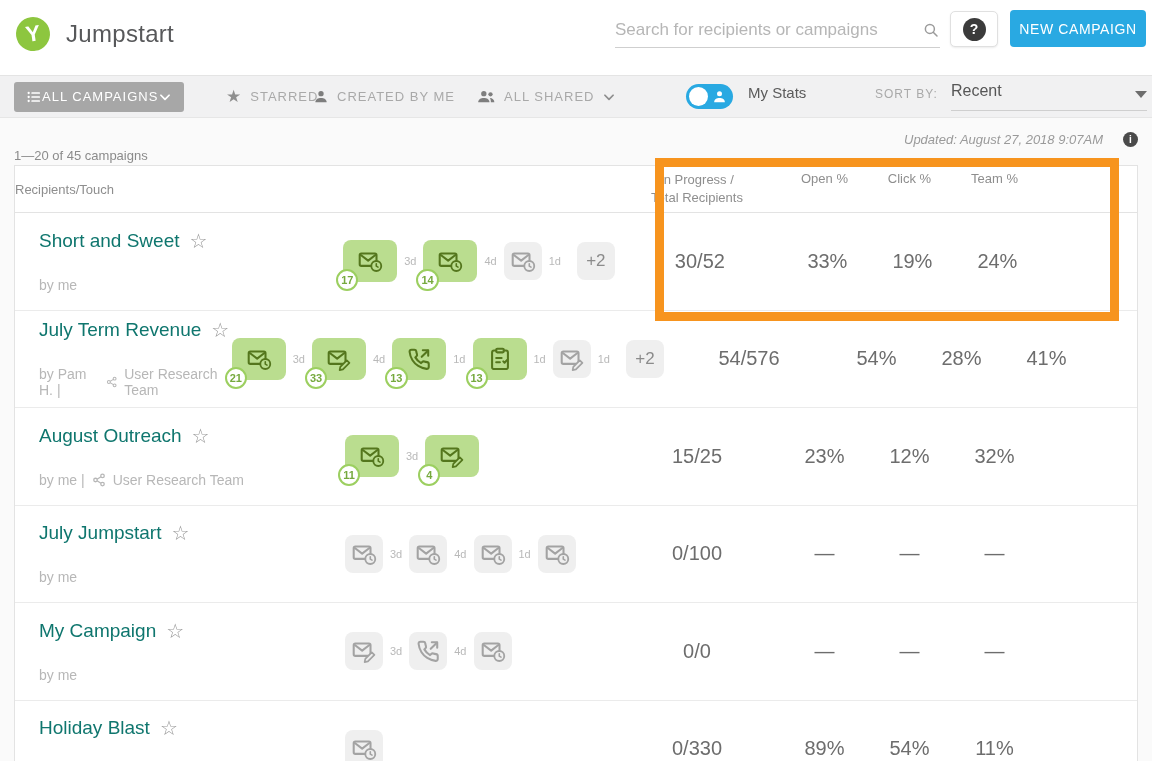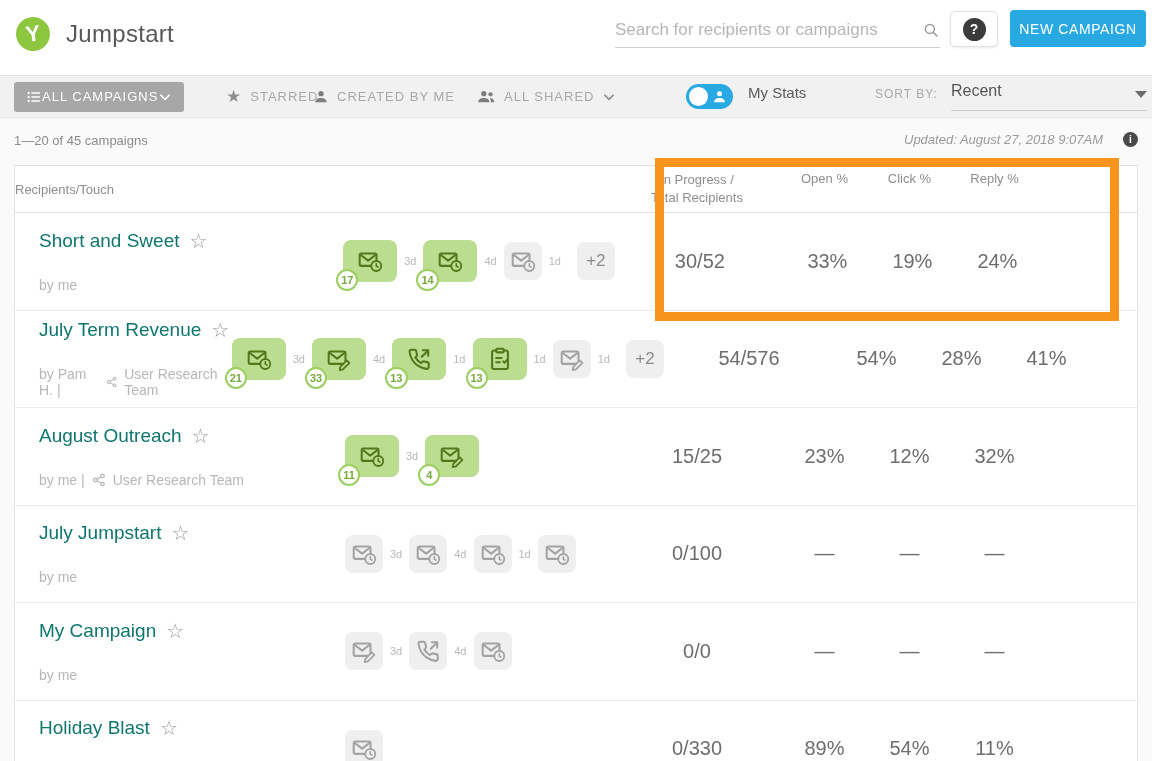--- a/index.html
+++ b/index.html
@@ -48,21 +48,21 @@
   .sort-wrap { position:absolute; left:875px; display:flex; align-items:flex-start; }
   .sort-label { color:#a9a9a9; font-size:12px; letter-spacing:1px; margin-top:5px; }
   .sort-select { width:196px; margin-left:13px; border-bottom:1px solid #cfcfcf; padding-bottom:10px;
     display:flex; justify-content:space-between; align-items:center; cursor:pointer; }
   .sort-value { color:#565656; font-size:16px; }
   .caret-down { width:0; height:0; border-left:6px solid transparent; border-right:6px solid transparent;
     border-top:7px solid #6d6d6d; margin-top:6px; }
 
   
   .metarow { position:relative; height:47px; background:#fafafa; }
-  .count-text { position:absolute; left:14px; top:15px; font-size:13px; color:#8b8b8b; }
+  .count-text { position:absolute; left:14px; top:30px; font-size:13px; color:#8b8b8b; }
   .updated-wrap { position:absolute; right:14px; top:14px; display:flex; align-items:flex-start; gap:20px; }
   .updated-text { font-style:italic; font-size:13px; color:#9a9a9a; }
   .info-icon { width:15px; height:15px; border-radius:50%; background:#4a4a4a; color:#fff;
     font-size:10px; font-weight:bold; font-style:normal; display:flex; align-items:center;
     justify-content:center; cursor:pointer; }
 
   
   .table { position:absolute; left:14px; right:14px; top:165px; bottom:-2px; background:#fff;
     border:1px solid #e3e3e3; border-bottom:none; }
   .thead { display:flex; align-items:center; height:47px; border-bottom:1px solid #e3e3e3; }
@@ -192,21 +192,21 @@
   <div class="table">
     <div class="thead">
       <div class="th col-touches">Recipients/Touch</div>
       <div class="col-stats">
         <div class="th st-cell st-inprog two-line">
           <div>In Progress /</div>
           <div>Total Recipients</div>
         </div>
         <div class="th st-cell st-open">Open %</div>
         <div class="th st-cell st-click">Click %</div>
-        <div class="th st-cell st-reply">Reply %</div>
+        <div class="th st-cell st-reply">Team %</div>
       </div>
     </div>
     <div id="rows">
   <div class="row">
     <div class="col-details">
       <div class="c-title-line">
         <span class="c-title">Short and Sweet</span>
         <span class="row-star">☆</span>
       </div>
       <div class="c-byline">

